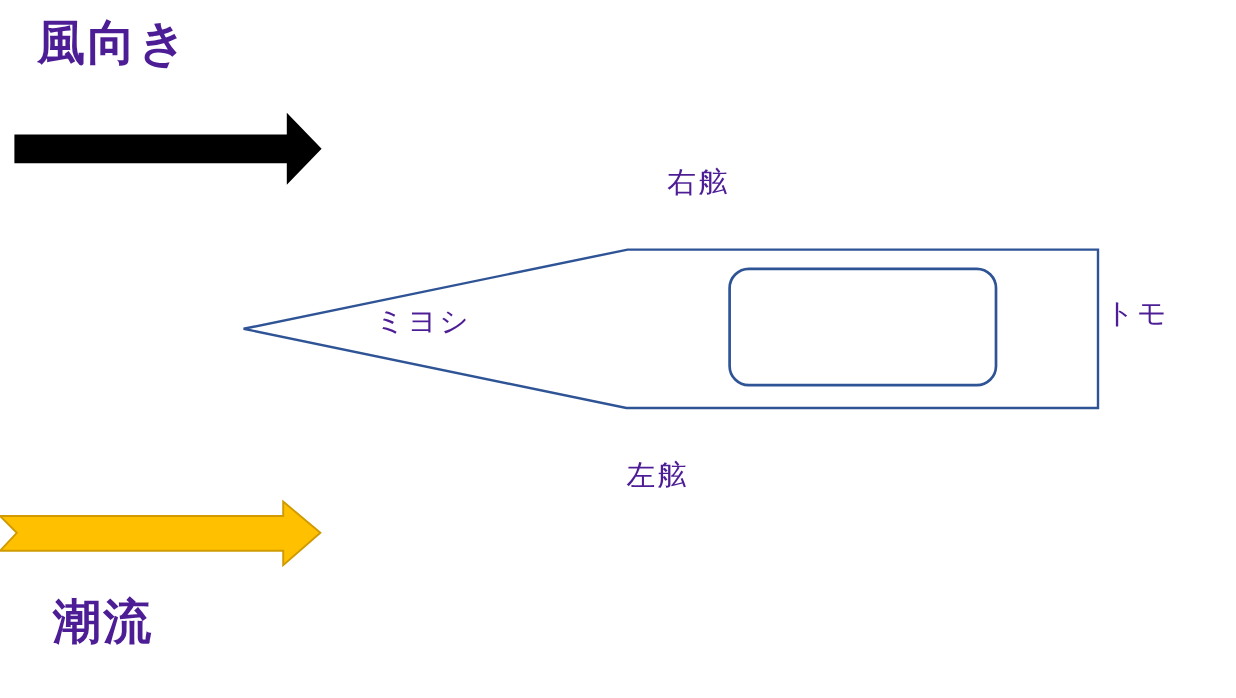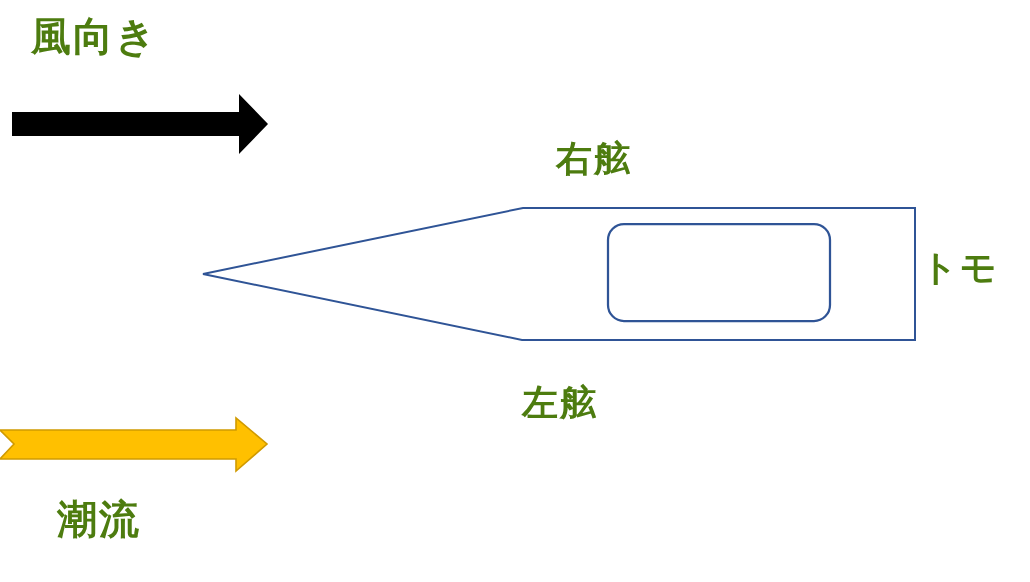--- a/index.html
+++ b/index.html
@@ -15,40 +15,40 @@
     overflow: hidden;
     font-family: "Liberation Sans", "DejaVu Sans", sans-serif;
   }
   .shapes {
     position: absolute;
     left: 0;
     top: 0;
   }
   .label {
     position: absolute;
-    color: #4d7c0f;
+    color: #4c1d95;
     line-height: 1;
     white-space: nowrap;
   }
   .label.heavy {
     font-weight: bold;
     font-size: 40px;
     letter-spacing: 2px;
   }
   .label.light {
-    font-weight: bold;
-    font-size: 36px;
+    font-weight: normal;
+    font-size: 24px;
     letter-spacing: 2px;
   }
   .wind-label    { left: 31px;  top: 16px;  }
   .starboard     { left: 556px; top: 141px; }
   .bow-label     { left: 313px; top: 257px; }
   .stern-label   { left: 921px; top: 250px; }
   .port-label    { left: 522px; top: 385px; }
-  .current-label { left: 57px;  top: 499px; text-align: center; }
+  .current-label { left: 44px;  top: 499px; text-align: center; }
 </style>
 </head>
 <body>
 
 <div class="canvas">
 
   <svg class="shapes" width="1030" height="582" viewBox="0 0 1030 582">
 
     <polygon points="12,112 239,112 239,94 268,124 239,154 239,136 12,136" fill="#000000"></polygon>
 
@@ -56,20 +56,21 @@
 
     <rect fill="none" stroke-width="2.25" x="608" y="224" width="222" height="97" rx="16" ry="16" stroke="#2F5496"></rect>
 
     <polygon stroke-width="1.6" points="0,430 236,430 236,418 267,444 236,471 236,459 0,459 14,444" fill="#FFC000" stroke="#D09A00"></polygon>
   </svg>
 
   <div class="label heavy wind-label">風向き</div>
 
   <div class="label light starboard">右舷</div>
 
+  <div class="label light bow-label">ミヨシ</div>
 
   <div class="label light stern-label">トモ</div>
 
   <div class="label light port-label">左舷</div>
 
   <div class="label heavy current-label">潮流</div>
 
 </div>
 
 </body></html>

